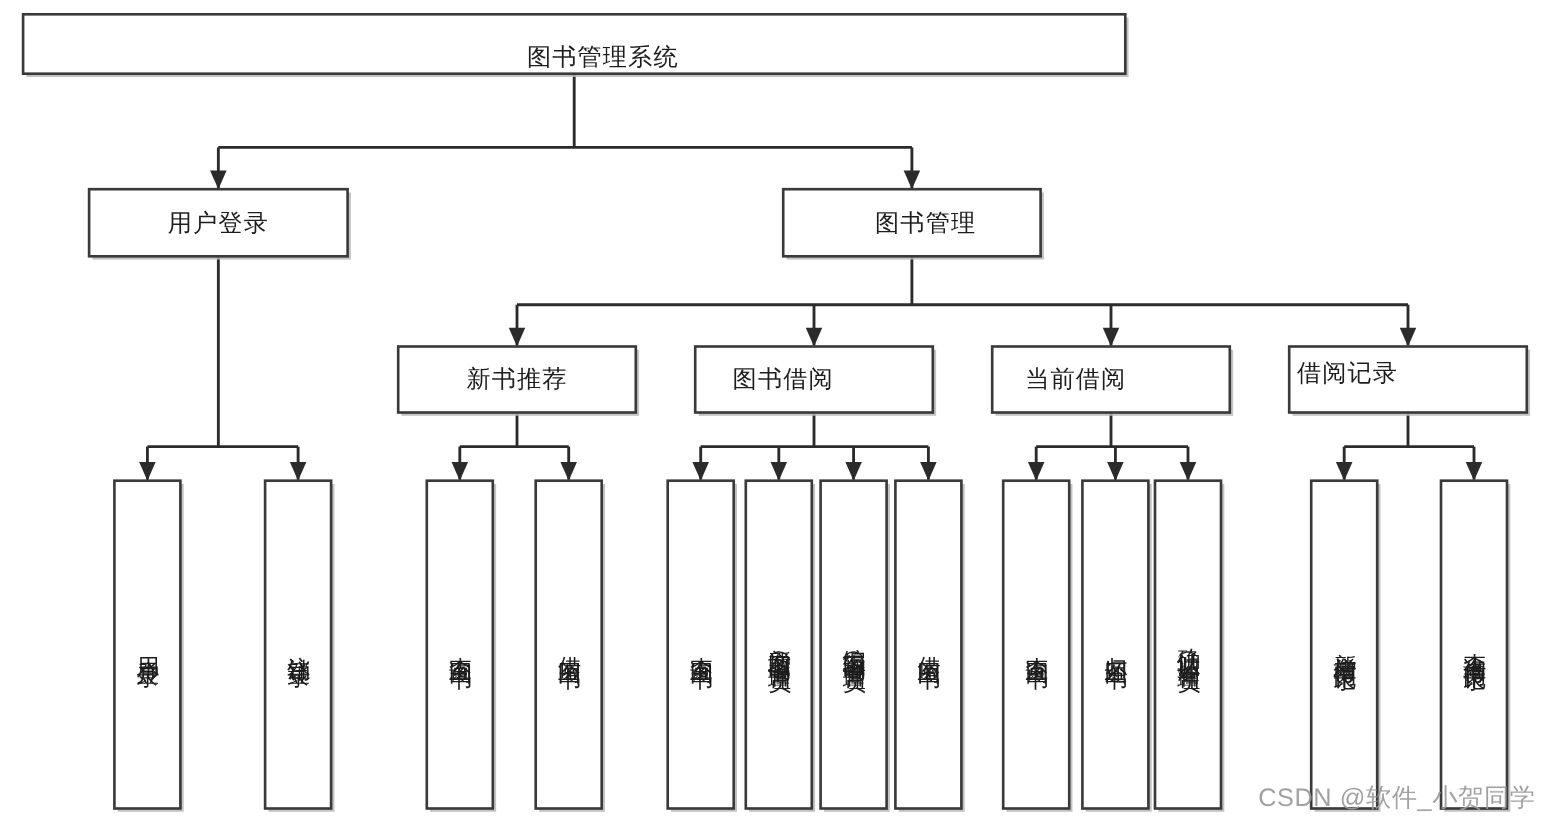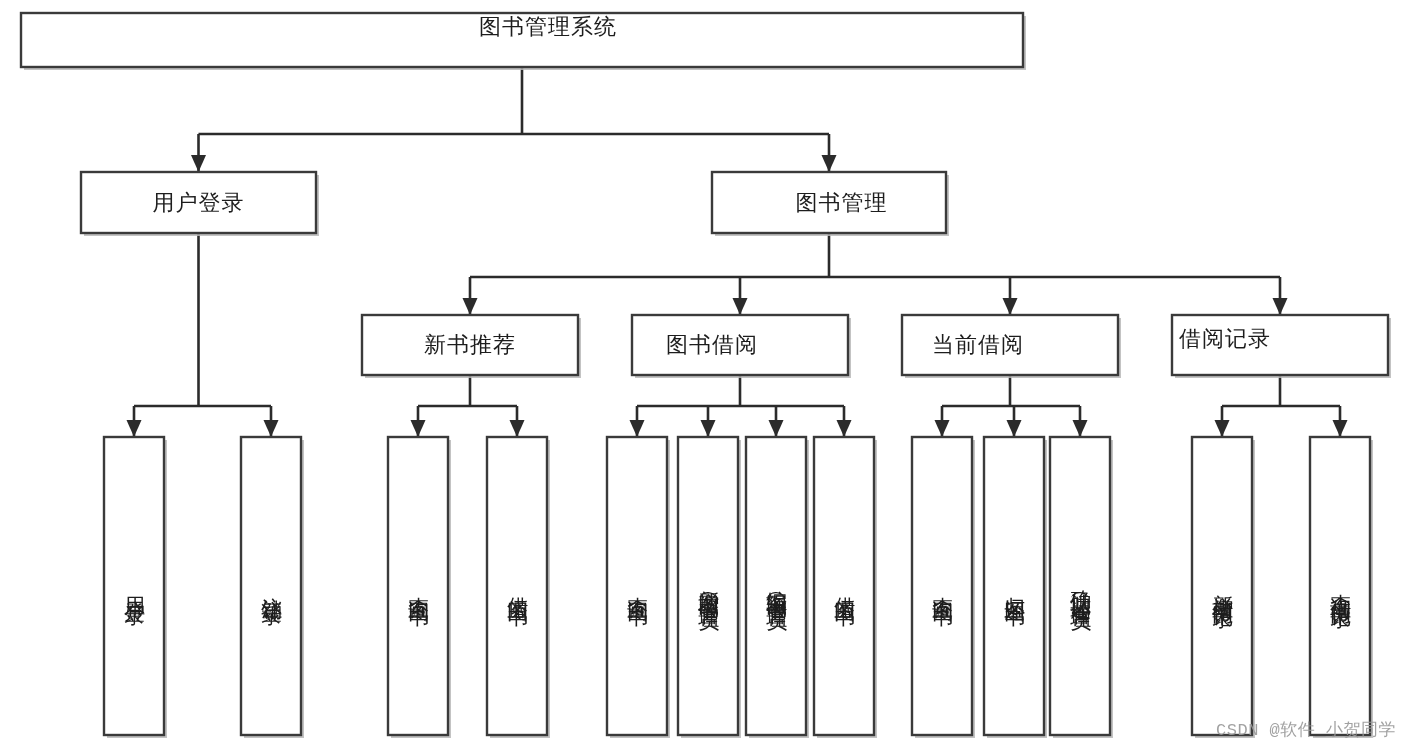--- a/index.html
+++ b/index.html
@@ -77,22 +77,22 @@
     font-family: "DejaVu Sans", "Liberation Sans", sans-serif;
     font-size: 22px;
     color: #1d1d1d;
     letter-spacing: 1px;
     white-space: nowrap;
   }
   #watermark {
     position: absolute;
     right: 9px;
     bottom: 6px;
-    font-family: Liberation Mono, monospace;
-    font-size: 17px;
+    font-family: Liberation Sans, sans-serif;
+    font-size: 23px;
     color: #9a9a9a;
     letter-spacing: 0.5px;
     white-space: nowrap;
     opacity: 0.92;
   }
 </style>
 </head>
 <body>
 
 <div id="diagram-root">
@@ -245,21 +245,21 @@
           <rect x="1192" y="437" width="60" height="298" class="node-box"></rect>
         </g>
         <g>
           <rect x="1313" y="440" width="60" height="298" class="node-box-shadow"></rect>
           <rect x="1310" y="437" width="60" height="298" class="node-box"></rect>
         </g>
       </g>
   </svg>
 
   <div id="label-layer">
-      <div class="htext-wrap" style="left: 21px; top: 0; width: 1054px; height: 54px;">
+      <div class="htext-wrap" style="left: 21px; top: 25px; width: 1054px; height: 54px;">
         <div class="htext">图书管理系统</div>
       </div>
       <div class="htext-wrap" style="left: 81px; top: 172px; width: 235px; height: 61px;">
         <div class="htext">用户登录</div>
       </div>
       <div class="htext-wrap" style="left: 712px; top: 172px; width: 259px; height: 61px;">
         <div class="htext">图书管理</div>
       </div>
       <div class="htext-wrap" style="left: 362px; top: 315px; width: 216px; height: 60px;">
         <div class="htext">新书推荐</div>

